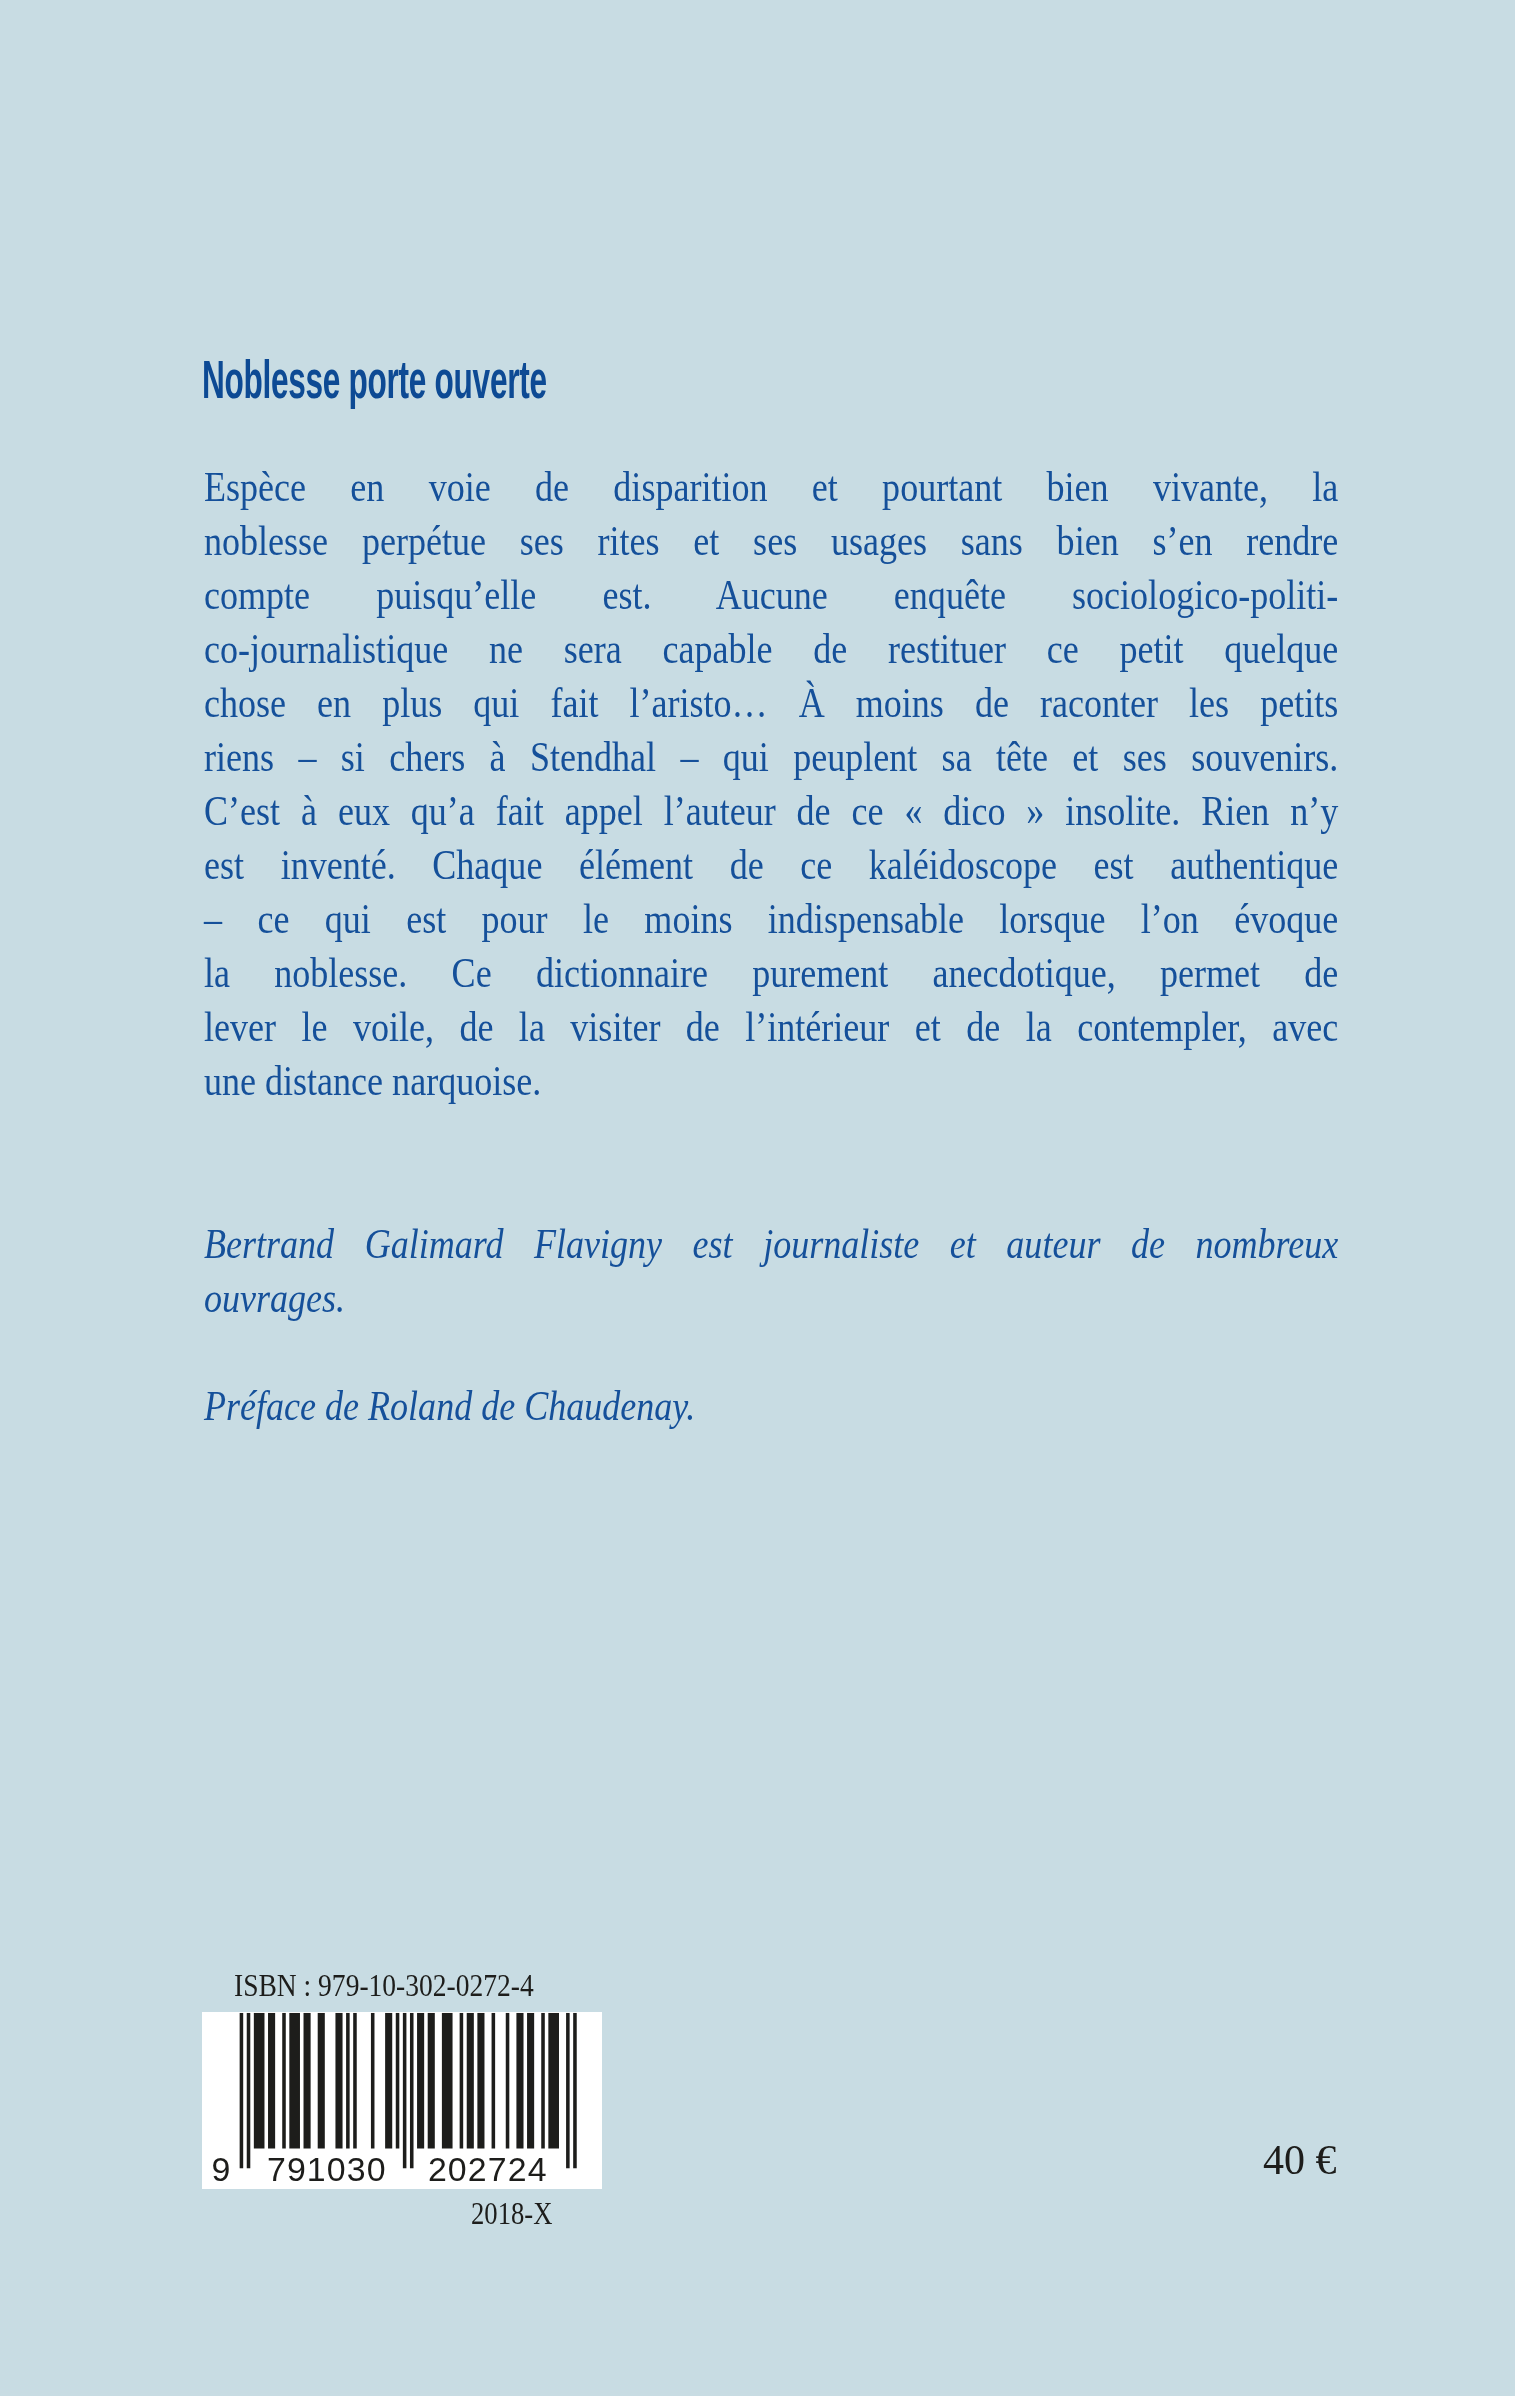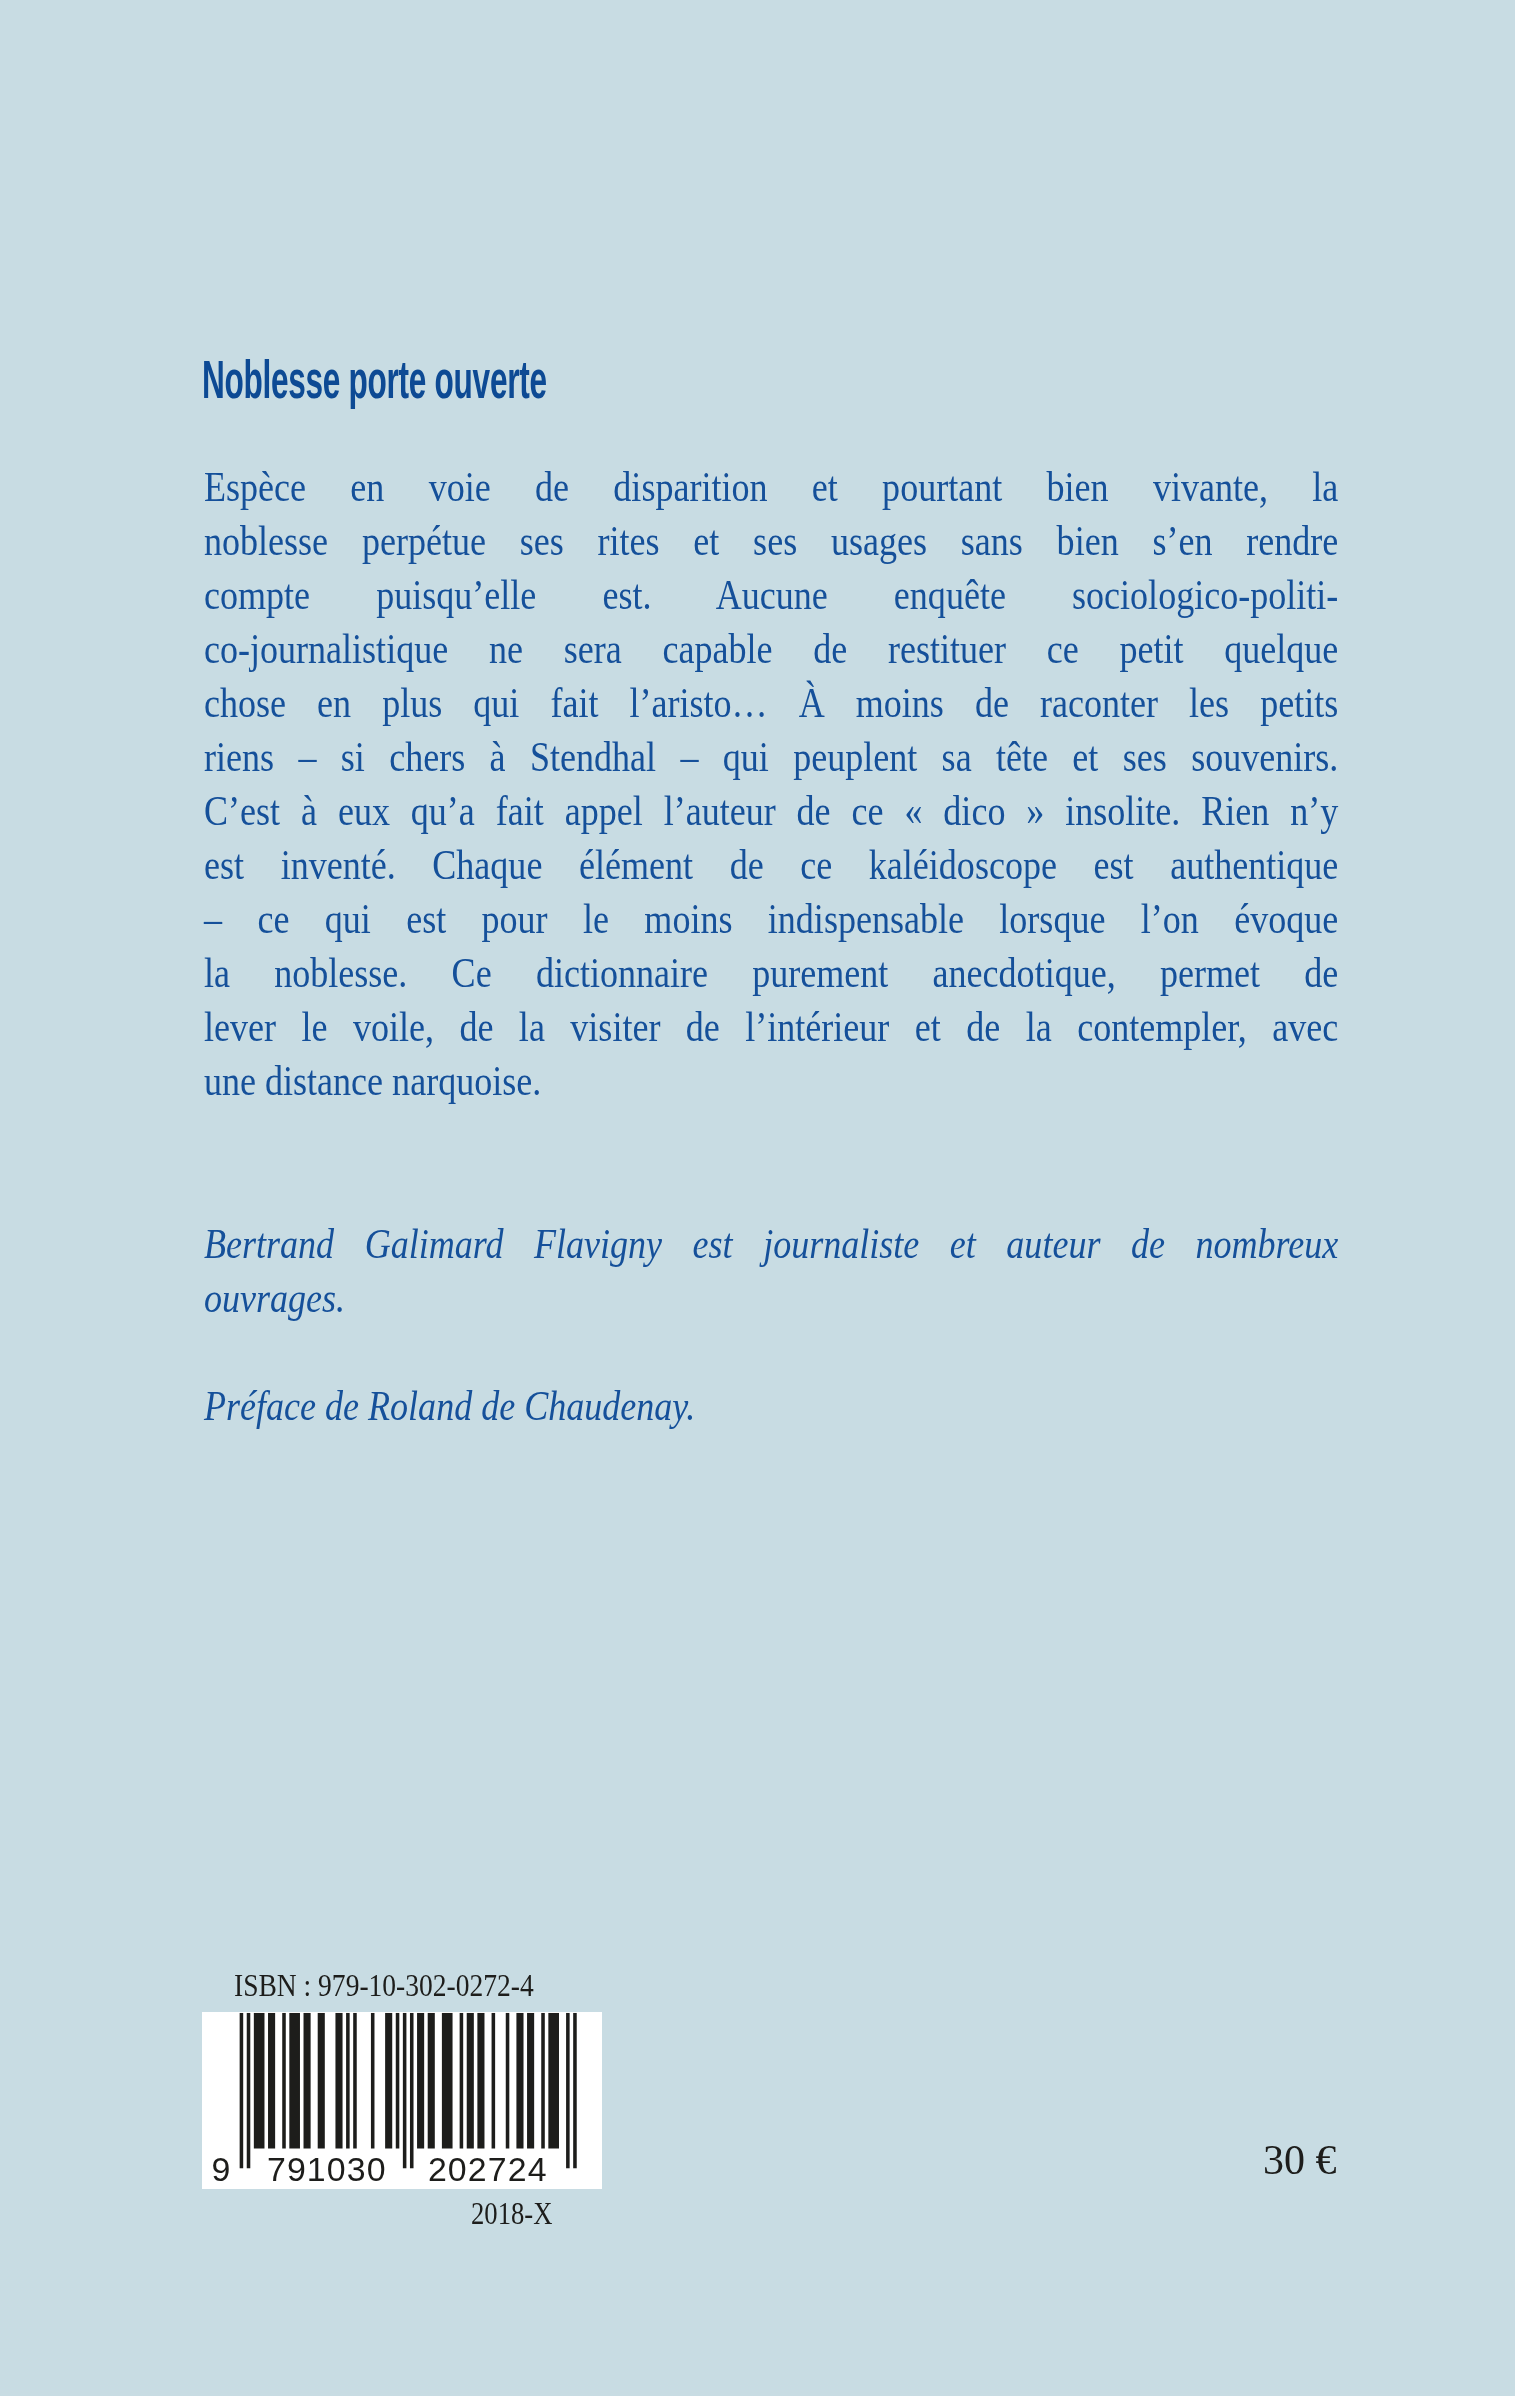--- a/index.html
+++ b/index.html
@@ -120,14 +120,14 @@
         <rect x="394.38" y="1" width="3.77" height="165"></rect>
       </g>
     <text x="10" y="180" font-family="Liberation Sans, sans-serif" font-size="36" fill="#1d1d1b">9</text>
     <text x="132" y="180" text-anchor="middle" font-family="Liberation Sans, sans-serif" font-size="36" fill="#1d1d1b" textLength="126" lengthAdjust="spacing">791030</text>
     <text x="303" y="180" text-anchor="middle" font-family="Liberation Sans, sans-serif" font-size="36" fill="#1d1d1b" textLength="126" lengthAdjust="spacing">202724</text>
   </svg>
 </div>
 
 <div class="edition-code">2018-X</div>
 
-<div class="price">30 €</div>
+<div class="price">40 €</div>
 
 
 </body></html>

